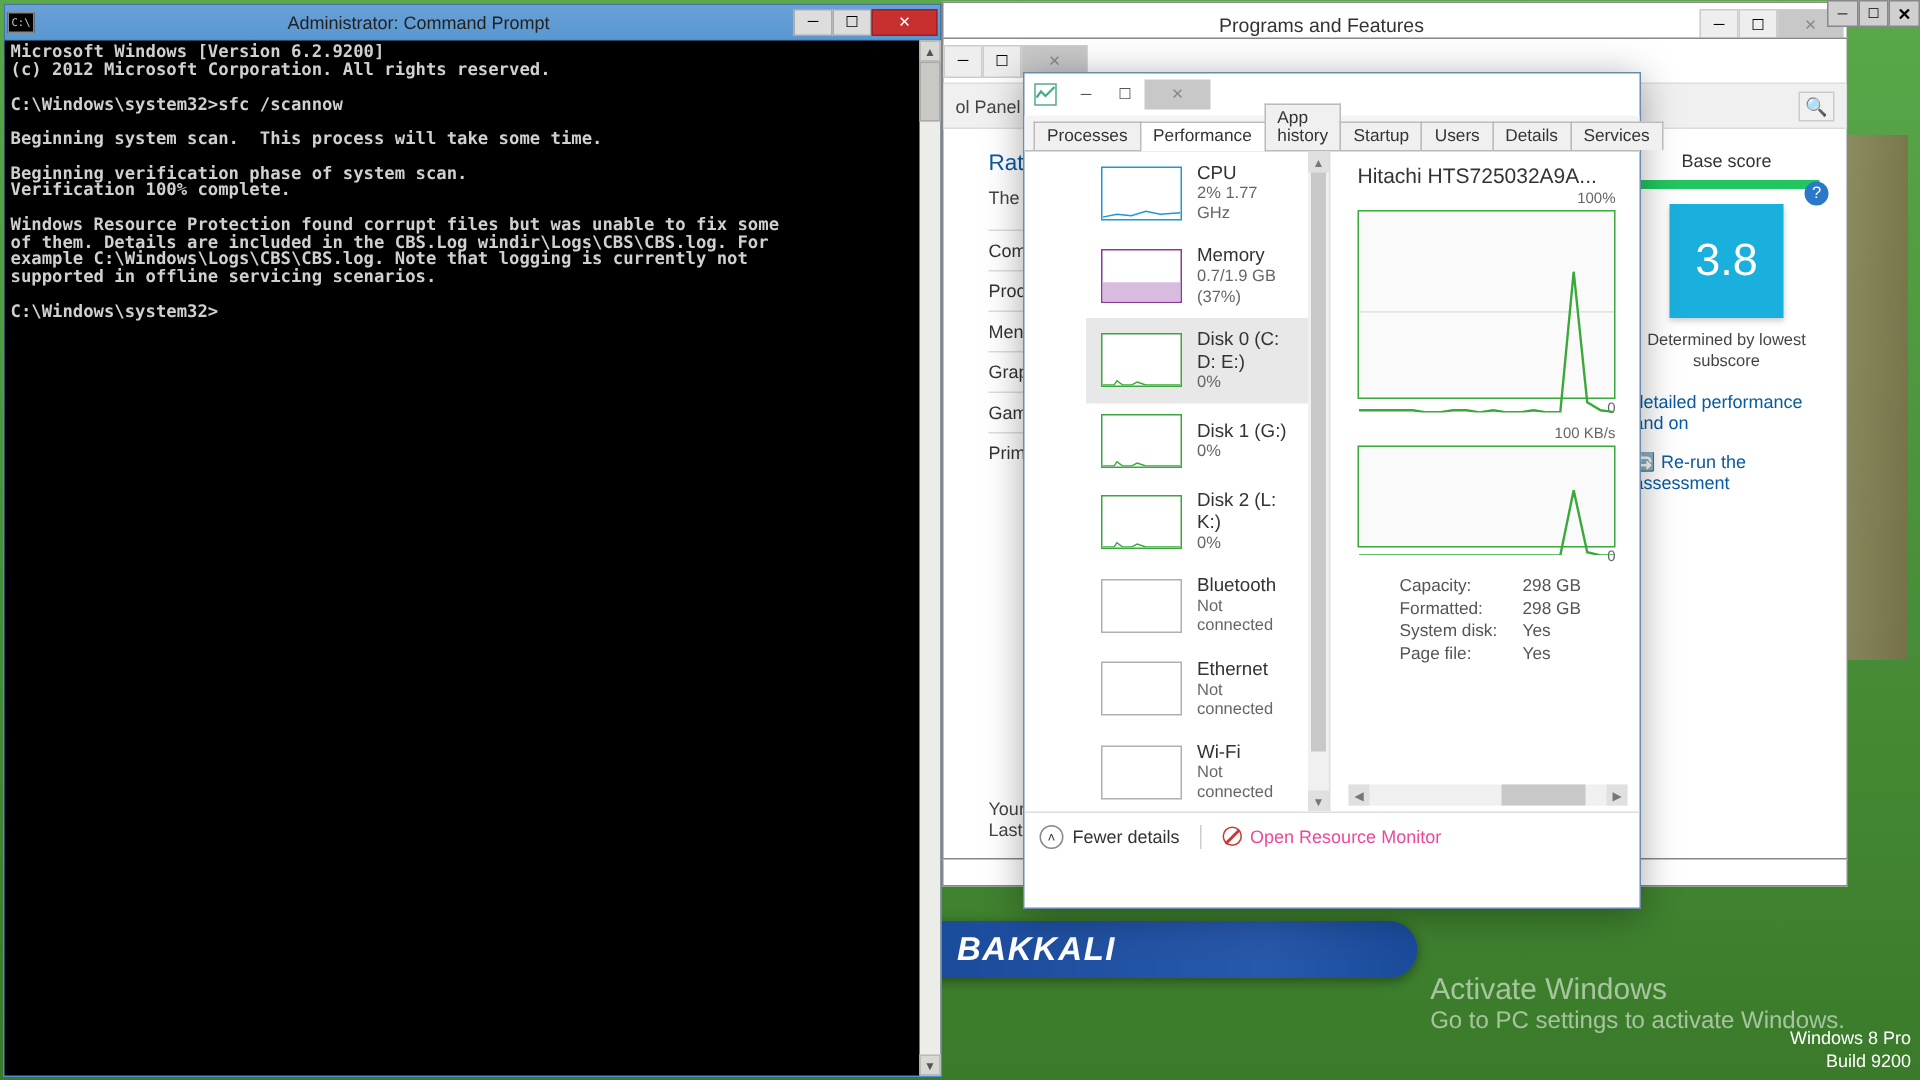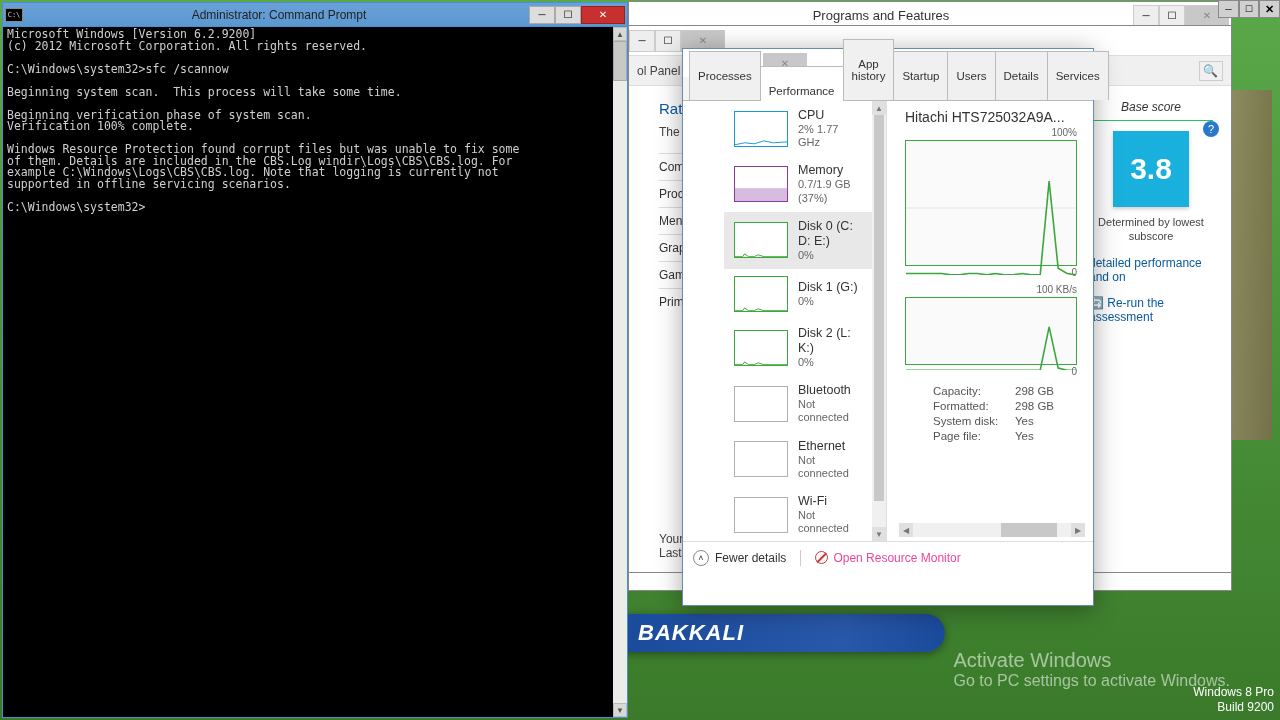--- a/index.html
+++ b/index.html
@@ -15,65 +15,65 @@
 .build-info { position:absolute; right:6px; bottom:4px; color:white; font-size:12px; text-align:right; line-height:1.3; }
 
 
 .cmd-window { position:absolute; top:2px; left:2px; width:626px; height:716px; background:#000; border:1px solid #4a90d0; }
 .cmd-titlebar { height:24px; background:linear-gradient(to bottom,#6aa0d8,#5a98d0); display:flex; align-items:center; padding:0 2px; border-bottom:1px solid #4a90d0; }
 .cmd-icon { width:18px; height:14px; background:#000; border:1px solid #888; margin-right:6px; display:flex; align-items:center; justify-content:center; font-size:7px; color:#ccc; font-family:monospace;}
 .cmd-title { flex:1; text-align:center; font-size:12px; color:#222; }
 .win-controls { display:flex; gap:0; }
 .win-btn { width:26px; height:18px; background:#ddd; border:1px solid #aaa; display:flex; align-items:center; justify-content:center; font-size:10px; cursor:pointer; }
 .win-btn.close { background:#c83030; color:white; width:44px; border-color:#a02020;}
-.cmd-content { position:relative; height:calc(100% - 24px); }
+.cmd-content { position:relative; height:calc(100% - 24px);font-weight:bold; }
 .cmd-text { position:absolute; inset:0; right:14px; padding:2px 4px; font-family:"Lucida Console","Consolas",monospace; font-size:11.5px; line-height:1.0; color:#d0d0d0; white-space:pre-wrap; word-break:break-all;}
 .cmd-scroll { position:absolute; right:0; top:0; bottom:0; width:14px; background:#ecece8; }
 .cmd-scroll-btn { height:14px; background:#d8d8d4; border:1px solid #bbb; display:flex; align-items:center; justify-content:center; font-size:8px; color:#555;}
 .cmd-scroll-thumb { height:40px; background:#c8c8c4; border:1px solid #aaa; }
 
 
 .pf-window { position:absolute; top:1px; left:628px; width:604px; height:590px; background:white; border:1px solid #888; }
-.pf-titlebar { height:30px; display:flex; align-items:center; border-bottom:3px solid #be185d; }
+.pf-titlebar { height:30px; display:flex; align-items:center; border-bottom:1px solid #be185d; }
 .pf-title { flex:1; text-align:center; font-size:13px; color:#333; }
 .pf-controls { display:flex; height:22px; margin-right:2px; }
 .pf-btn { width:26px; background:#eee; border:1px solid #ccc; display:flex; align-items:center; justify-content:center; font-size:10px; cursor:pointer; }
 .pf-btn.close-g { width:44px; background:#c8c8c8; color:#888;}
 
 
 .pi-window { position:absolute; top:25px; left:628px; width:604px; height:548px; background:white; border:1px solid #888;}
 .pi-titlebar { height:30px; display:flex; align-items:center; border-bottom:1px solid #ddd; }
 .pi-toolbar { height:30px; background:#f0f0f0; border-bottom:1px solid #ddd; display:flex; align-items:center; padding:0 8px; gap:6px; font-size:12px; color:#444;}
 .pi-search { margin-left:auto; width:24px; height:20px; border:1px solid #ccc; display:flex; align-items:center; justify-content:center; color:#555; }
 .pi-help-icon { position:absolute; right:12px; top:95px; width:16px; height:16px; border-radius:50%; background:#2a78c8; color:white; font-size:11px; display:flex; align-items:center; justify-content:center; }
 .pi-body { padding:14px 18px 0 30px; display:flex; gap:20px;}
 .pi-left { flex:1; color:#1a5a9a; font-size:13px; }
 .pi-left h2 { font-size:15px; color:#0a5aa0; font-weight:normal; margin-bottom:8px;}
 .pi-left p { color:#444; font-size:12px; margin-bottom:14px;}
 .pi-comp-row { border-top:1px solid #ddd; padding:6px 0; font-size:12px; color:#333;}
 .pi-right { width:124px; text-align:center; }
-.pi-baselabel { font-size:12px; color:#333; border-bottom:1px solid #22c55e; padding-bottom:6px; margin-bottom:10px;font-style:italic;}
-.pi-score { width:76px; height:76px; margin:4px auto 8px; background:#1ab0dd; color:white; display:flex; align-items:center; justify-content:center; font-size:30px; font-weight:700; box-shadow:0 2px 4px rgba(0,0,0,0.2);}
+.pi-baselabel { font-size:12px; color:#333; border-bottom:6px solid #22c55e; padding-bottom:6px; margin-bottom:10px;}
+.pi-score { width:76px; height:76px; margin:4px auto 8px; background:#1ab0dd; color:white; display:flex; align-items:center; justify-content:center; font-size:30px; font-weight:400; box-shadow:0 2px 4px rgba(0,0,0,0.2);}
 .pi-score-sub { font-size:11px; color:#444; line-height:1.3;}
 .pi-link { color:#0a5aa0; font-size:12px; text-align:left; display:block; margin-top:12px; cursor:pointer;}
 .pi-footer { position:absolute; bottom:12px; left:30px; font-size:12px; color:#444;}
 
 
 .tm-window { position:absolute; top:48px; left:682px; width:412px; height:558px; background:white; border:1px solid #6a8ab0; box-shadow:0 4px 24px rgba(0,0,0,0.35); }
 .tm-titlebar { height:28px; display:flex; align-items:center; padding-left:6px; }
 .tm-icon { width:16px; height:16px; margin-right:6px; display:inline-block; }
 .tm-icon svg { display:block; }
 .tm-title { flex:1; text-align:center; font-size:12.5px; color:#333; }
 .tm-controls { display:flex; height:20px; }
 .tm-btn { width:26px; background:white; border:none; display:flex; align-items:center; justify-content:center; font-size:10px; cursor:pointer; color:#555;}
 .tm-btn.close { width:44px; background:#c8c8c8; color:#888;}
 .tm-menu { height:22px; border-bottom:1px solid #ddd; display:flex; align-items:center; padding-left:10px; gap:18px; font-size:12px; color:#333;}
 .tm-menu span { cursor:pointer; }
 .tm-tabs { height:24px; display:flex; align-items:flex-end; padding-left:6px; background:#f4f4f4; border-bottom:1px solid #bbb;}
-.tm-tab { padding:18px 8px; font-size:11.5px; background:#f0f0f0; border:1px solid #bbb; border-bottom:none; margin-right:-1px; cursor:pointer; color:#333; position:relative;text-align:center; }
+.tm-tab { padding:3px 8px; font-size:11.5px; background:#f0f0f0; border:1px solid #bbb; border-bottom:none; margin-right:-1px; cursor:pointer; color:#333; position:relative; }
 .tm-tab.active { background:white; z-index:1; padding-bottom:4px; margin-bottom:-1px;}
 .tm-body { height:440px; display:flex; }
 .tm-sidebar { width:204px; border-right:1px solid #ddd; position:relative; overflow:hidden;}
 .tm-sidebar-inner { position:absolute; inset:0; right:14px; overflow:hidden;padding-left:41px;}
 .tm-sb-scroll { position:absolute; right:0; top:0; bottom:0; width:14px; background:#f0f0f0;}
 .tm-sb-scroll-btn { height:14px; background:#e0e0e0; display:flex; align-items:center; justify-content:center; font-size:8px; color:#777;}
 .tm-sb-scroll-thumb { position:absolute; top:14px; bottom:40px; left:2px; right:2px; background:#c8c8c8;}
 .tm-item { display:flex; align-items:center; gap:10px; padding:7px 10px; cursor:pointer; }
 .tm-item.selected { background:#e8e8e8;}
 .tm-spark { width:54px; height:36px; border:1px solid #1a98d8; background:white; position:relative; flex-shrink:0; overflow:hidden;}

